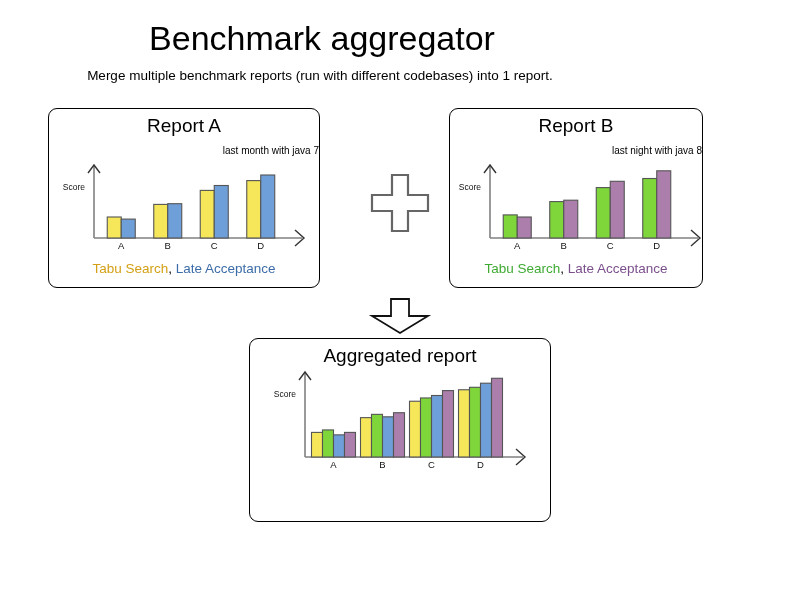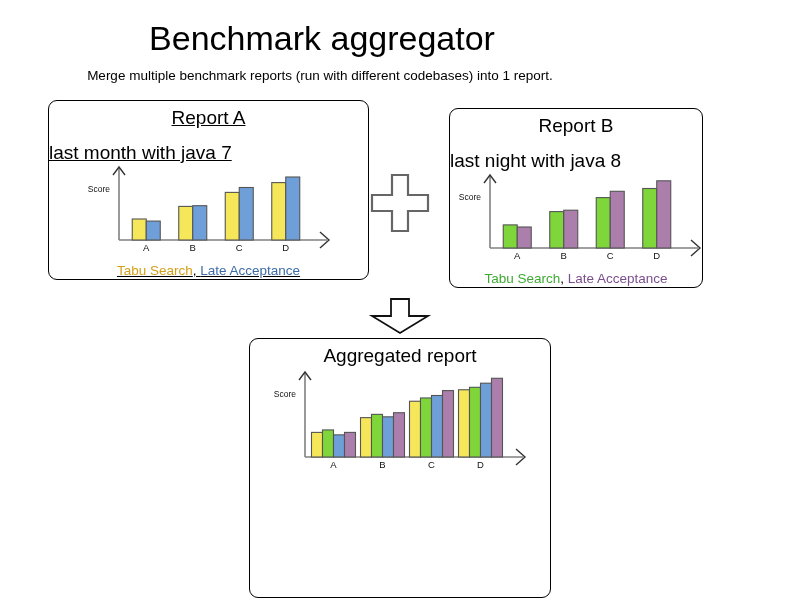--- a/index.html
+++ b/index.html
@@ -39,35 +39,35 @@
   }
 
   
   .panel {
     position: absolute;
     border: 1.4px solid #000000;
     border-radius: 9px;
     background: #ffffff;
     box-sizing: border-box;
   }
-  #panel-report-a { left: 48px;  top: 100px; width: 321px; height: 180px; text-decoration: underline; }
+  #panel-report-a { left: 48px;  top: 108px; width: 272px; height: 180px; }
   #panel-report-b { left: 449px; top: 108px; width: 254px; height: 180px; }
-  #panel-aggregated { left: 249px; top: 338px; width: 302px; height: 260px; }
+  #panel-aggregated { left: 249px; top: 338px; width: 302px; height: 184px; }
 
   .panel-title {
     text-align: center;
     font-size: 19px;
     line-height: 22px;
     margin-top: 6px;
   }
   .panel-subtitle {
-    text-align: left;
-    font-size: 19px;
+    text-align: right;
+    font-size: 10px;
     line-height: 19px;
-    margin-top: 14px;
+    margin-top: 4px;
   }
 
   
   .chart {
     position: relative;
     margin: 0 auto;
   }
   .chart svg { display: block; }
 
   

